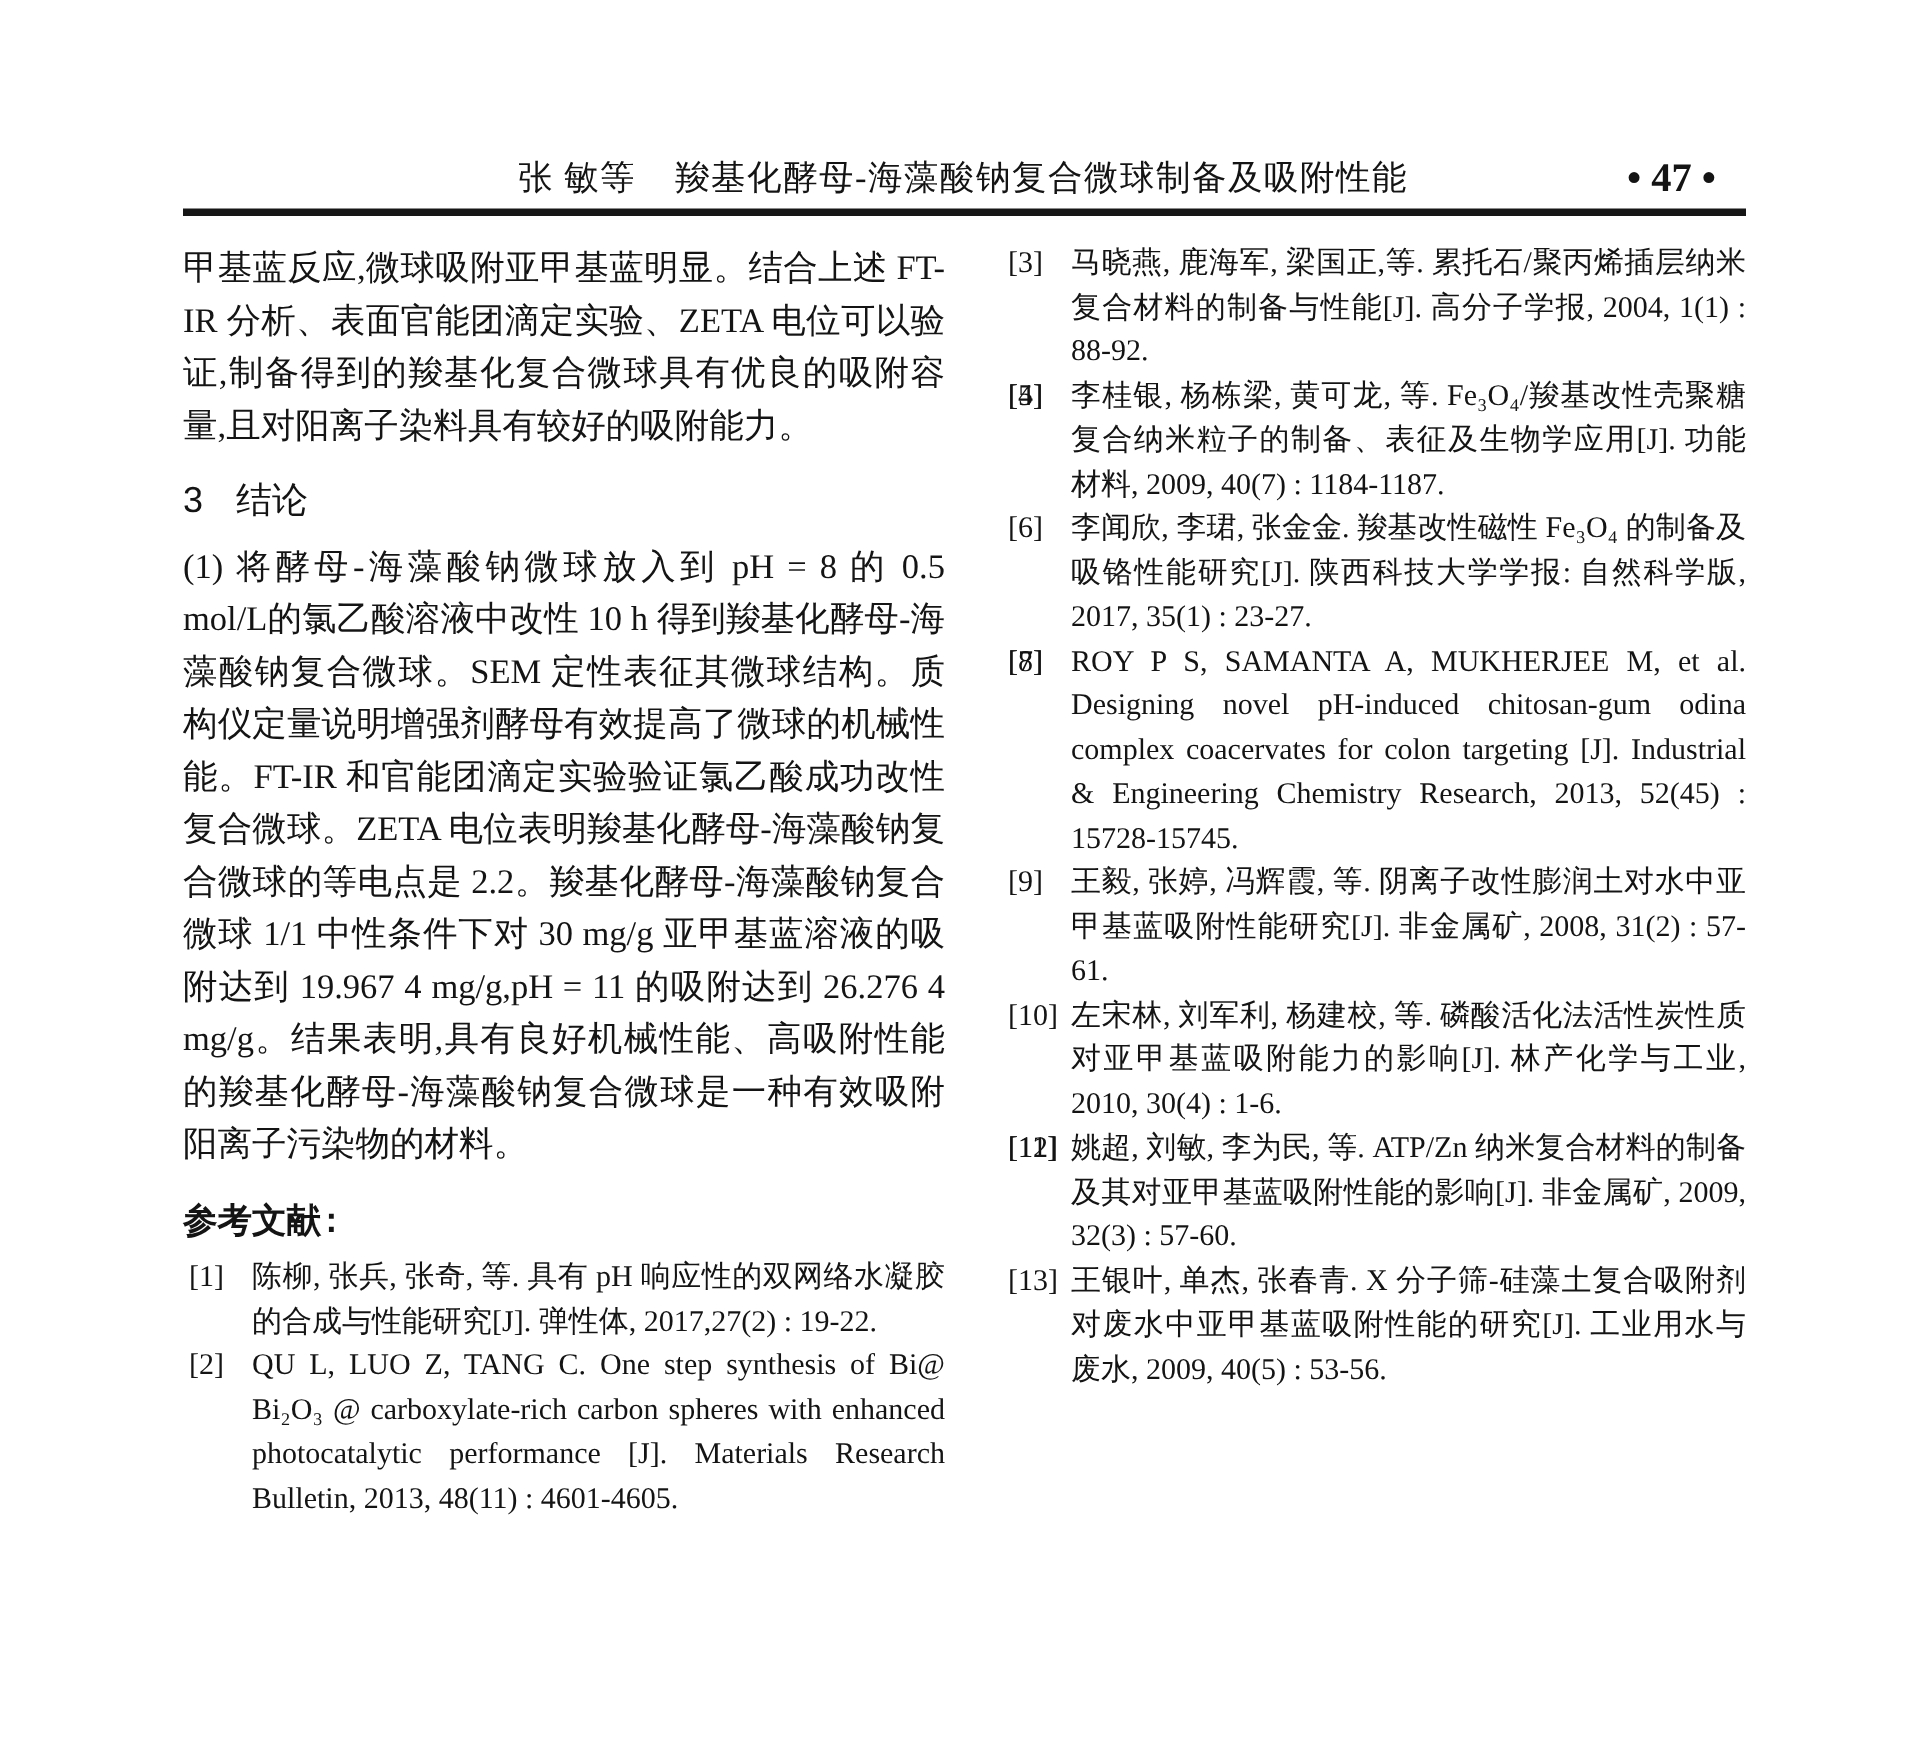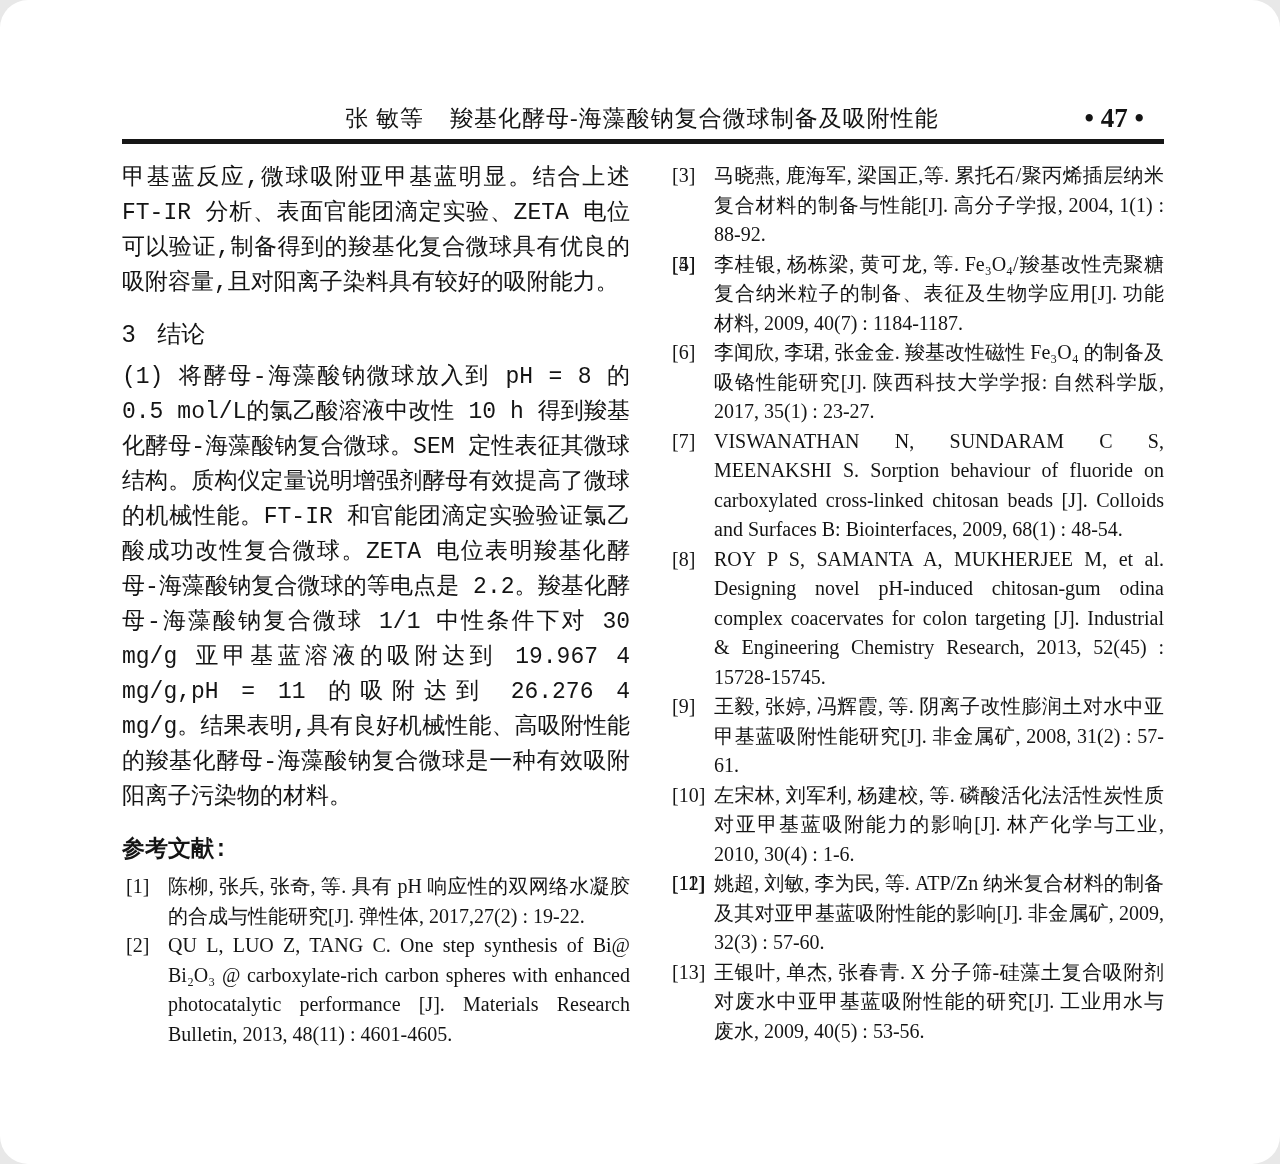--- a/index.html
+++ b/index.html
@@ -5,21 +5,20 @@
   html, body { margin: 0; padding: 0; background: #e8e8e8; }
   .page {
     position: relative;
     width: 1280px;
     height: 1164px;
     margin: 0 auto;
     background: #ffffff;
     overflow: hidden;
     font-family: "Liberation Serif", "DejaVu Serif", serif;
     color: #141414;
-    border-radius: 28px;
   }
   .running-header {
     position: absolute;
     top: 103px;
     left: 122px;
     width: 1040px;
     height: 34px;
   }
   .running-header .center-text {
     text-align: center;
@@ -54,21 +53,20 @@
   }
   .col { text-align: justify; }
   .col-left  { width: 508px; }
   .col-right { width: 496px; }
 
   .body-par {
     margin: 0;
     font-size: 23px;
     line-height: 35px;
     text-align: justify;
-    font-family: Liberation Mono, monospace;
   }
   .indent { text-indent: 2em; }
 
   .section-heading {
     margin: 16px 0 9px 0;
     font-family: "Liberation Sans", "DejaVu Sans", sans-serif;
     font-weight: 400;
     font-size: 24px;
     line-height: 34px;
     text-align: left;
@@ -153,21 +151,20 @@
         <li class="ref-item">
           <span class="ref-label">[5]</span>
           <span>李桂银, 杨栋梁, 黄可龙, 等. Fe₃O₄/羧基改性壳聚糖复合纳米粒子的制备、表征及生物学应用[J]. 功能材料, 2009, 40(7) : 1184-1187.</span>
         </li>
         <li class="ref-item">
           <span class="ref-label">[6]</span>
           <span>李闻欣, 李珺, 张金金. 羧基改性磁性 Fe₃O₄ 的制备及吸铬性能研究[J]. 陕西科技大学学报: 自然科学版, 2017, 35(1) : 23-27.</span>
         </li>
         <li class="ref-item">
           <span class="ref-label">[7]</span>
-          <span>VISWANATHAN N, SUNDARAM C S, MEENAKSHI S. Sorption behaviour of fluoride on carboxylated cross-linked chitosan beads [J]. Colloids and Surfaces B: Biointerfaces, 2009, 68(1) : 48-54.</span>
         </li>
         <li class="ref-item">
           <span class="ref-label">[8]</span>
           <span>ROY P S, SAMANTA A, MUKHERJEE M, et al. Designing novel pH-induced chitosan-gum odina complex coacervates for colon targeting [J]. Industrial &amp; Engineering Chemistry Research, 2013, 52(45) : 15728-15745.</span>
         </li>
         <li class="ref-item">
           <span class="ref-label">[9]</span>
           <span>王毅, 张婷, 冯辉霞, 等. 阴离子改性膨润土对水中亚甲基蓝吸附性能研究[J]. 非金属矿, 2008, 31(2) : 57-61.</span>
         </li>
         <li class="ref-item">

